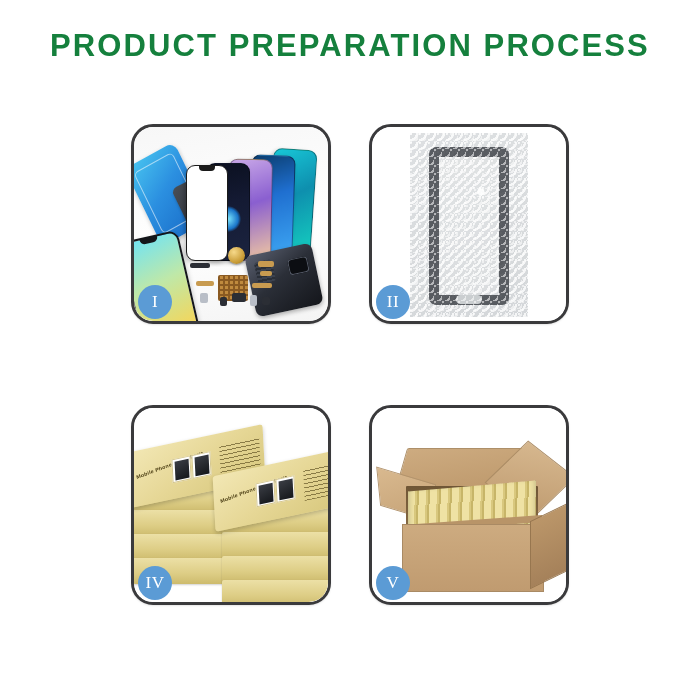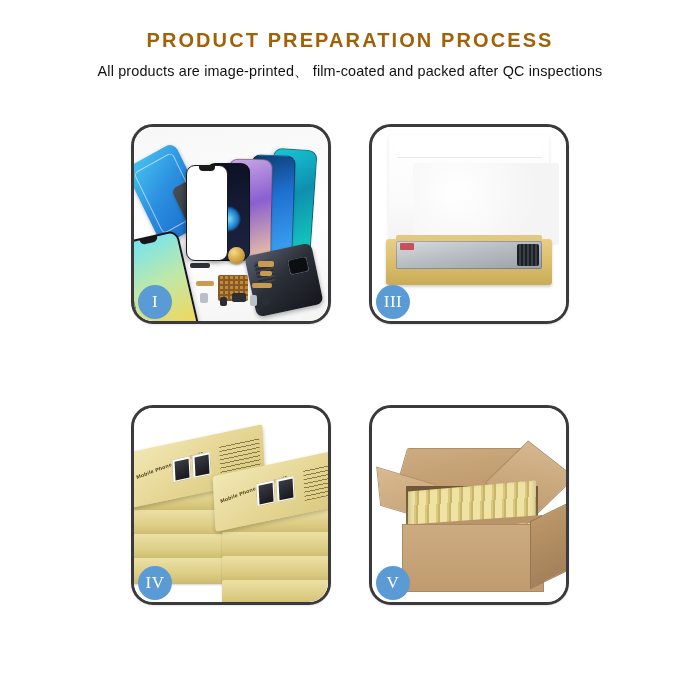--- a/index.html
+++ b/index.html
@@ -15,24 +15,24 @@
     position: relative;
   }
 
   
   .header {
     text-align: center;
     padding-top: 30px;
   }
   .title {
     font-family: "Liberation Sans", sans-serif;
-    font-size: 20px;
+    font-size: 31px;
     font-weight: bold;
     letter-spacing: 2.1px;
-    color: #a16207;
+    color: #15803d;
     line-height: 1.05;
     white-space: nowrap;
   }
   .subtitle {
     font-family: "Liberation Sans", sans-serif;
     font-size: 14.4px;
     font-weight: normal;
     color: #111111;
     letter-spacing: 0.15px;
     margin-top: 11px;
@@ -383,21 +383,20 @@
   .c-seam {
     position:absolute; left:40px; top:44px; width:1.5px; height:90px;
     background: rgba(140,112,76,.45);
   }
 </style>
 </head>
 <body>
 
 <div class="header">
   <div class="title">PRODUCT PREPARATION PROCESS</div>
-  <div class="subtitle">All products are image-printed、 film-coated and packed after QC inspections</div>
 </div>
 
 <div class="grid">
 
   <div class="row row1">
 
     <div class="panel">
       <div class="panel-inner p1">
         <div class="blue-film"></div>
         <div class="dark-phone-sm"></div>
@@ -421,31 +420,30 @@
           <div class="chip silver" style="left:10px; top:40px; width:8px;  height:10px;"></div>
           <div class="chip dark" style="left:30px; top:44px; width:7px;  height:9px;"></div>
           <div class="chip dark" style="left:42px; top:40px; width:14px; height:9px;"></div>
           <div class="chip silver" style="left:60px; top:42px; width:7px;  height:11px;"></div>
           <div class="chip dark" style="left:72px; top:44px; width:8px;  height:8px;"></div>
         </div>
       </div>
       <div class="badge">I</div>
     </div>
 
-
     <div class="panel">
-      <div class="panel-inner p3">
-        <div class="foam-lid">
-          <div class="foam-body"></div>
+      <div class="panel-inner p2">
+        <div class="bubble-sheet">
+          <div class="wrapped-screen"></div>
         </div>
-        <div class="kraft-tray"></div>
-        <div class="tray-screen"></div>
+        <div class="bubble-overlay"></div>
       </div>
-      <div class="badge">III</div>
+      <div class="badge">II</div>
     </div>
+
 
   </div>
 
   <div class="row row2">
 
     <div class="panel">
       <div class="panel-inner p4">
         <div class="stack">
           <div class="sbox L L1"></div>
           <div class="sbox L L2"></div>

